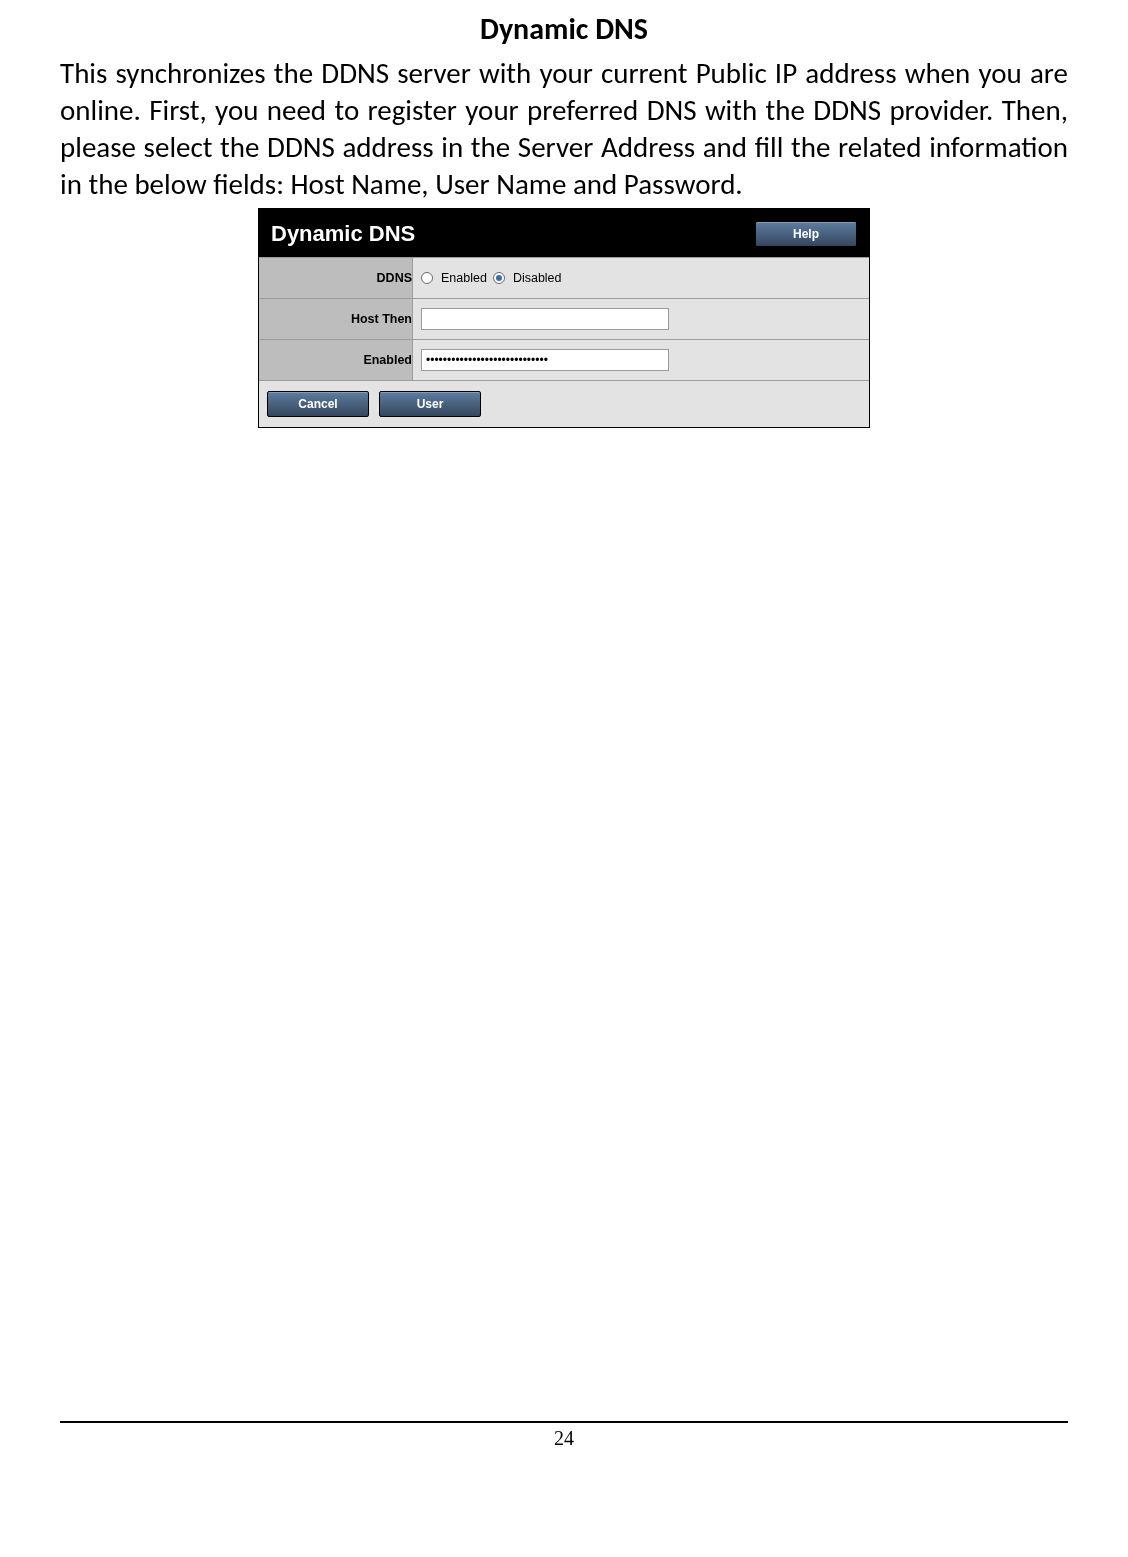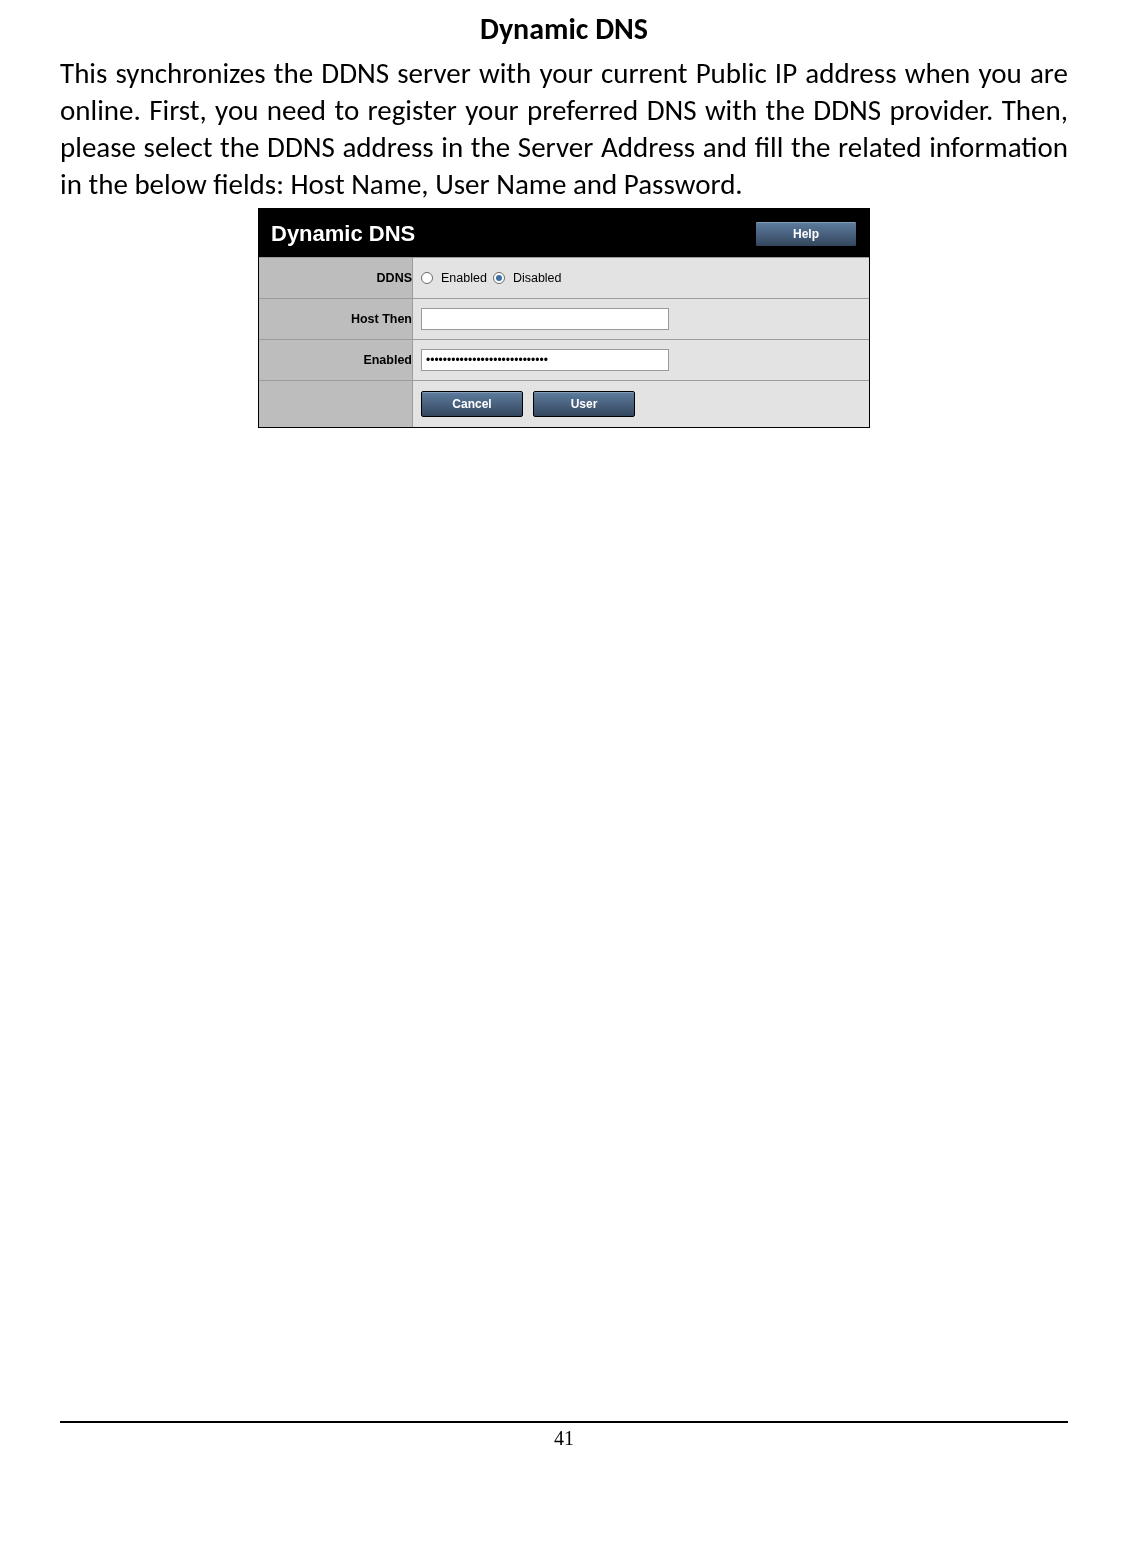--- a/index.html
+++ b/index.html
@@ -206,30 +206,30 @@
       </div>
 
 
       <div class="form-row">
         <div class="form-label-cell">Enabled</div>
         <div class="form-value-cell">
           <input class="text-input" type="text" value="•••••••••••••••••••••••••••••" style="">
         </div>
       </div>
 
-      <div class="form-row" style="height:46px;">
+      <div class="form-row" style="height:46px;flex-direction:column;">
         <div class="form-label-cell"></div>
         <div class="form-value-cell">
           <div class="buttons-row">
             <span class="btn">Cancel</span>
             <span class="btn">User</span>
           </div>
         </div>
       </div>
 
     </div>
   </div>
 
   <div class="footer">
-    <span>41</span>
+    <span>24</span>
   </div>
 
 </div>
 
 </body></html>

